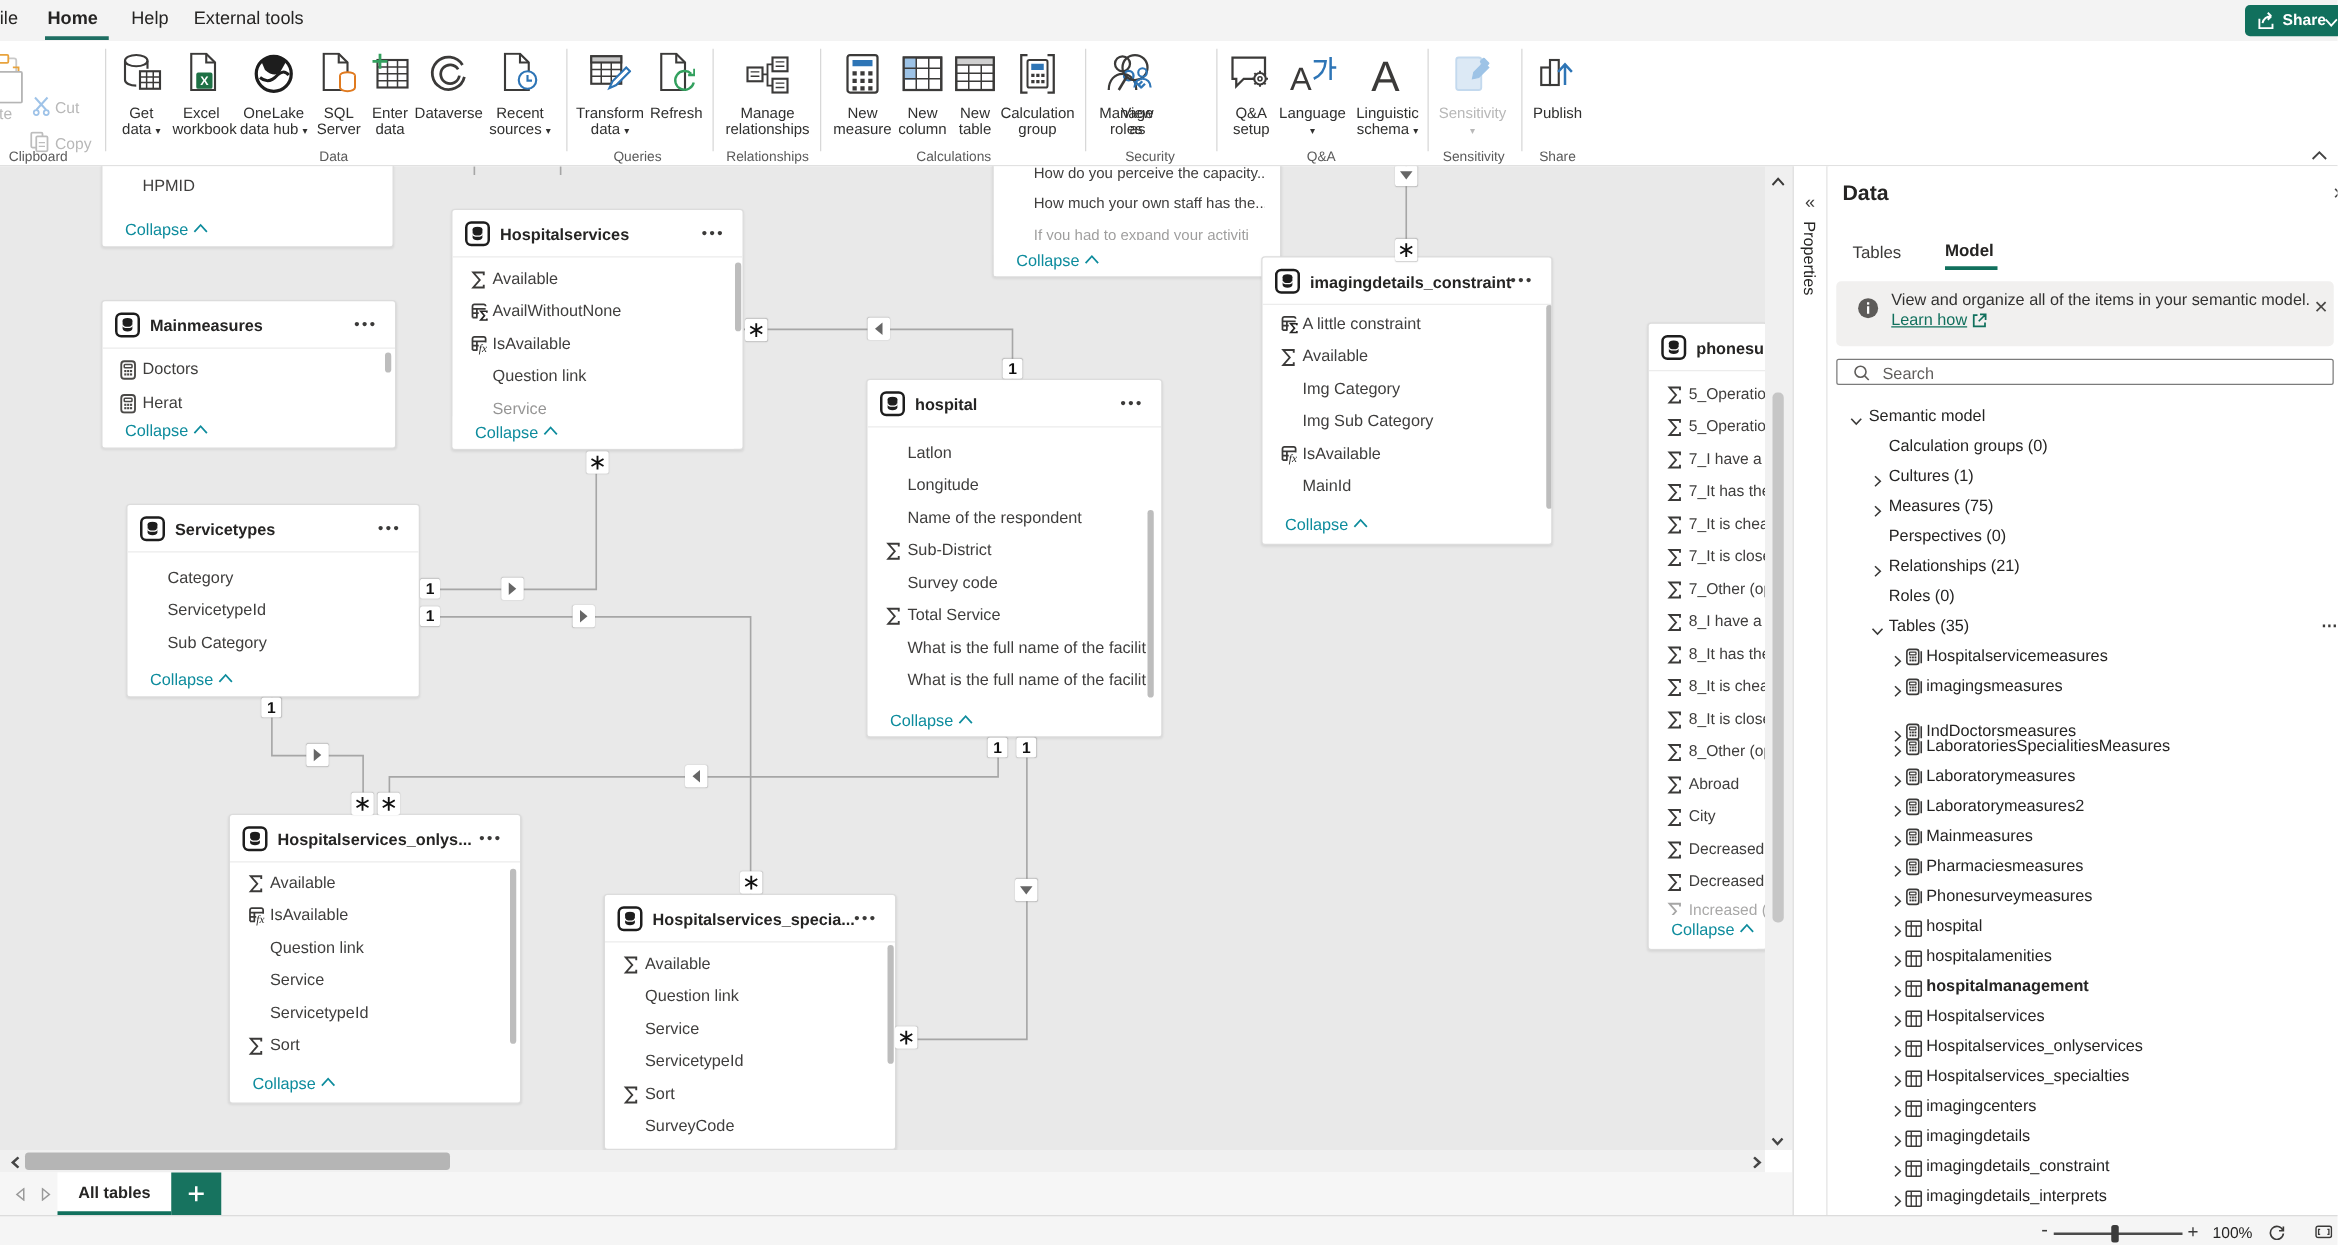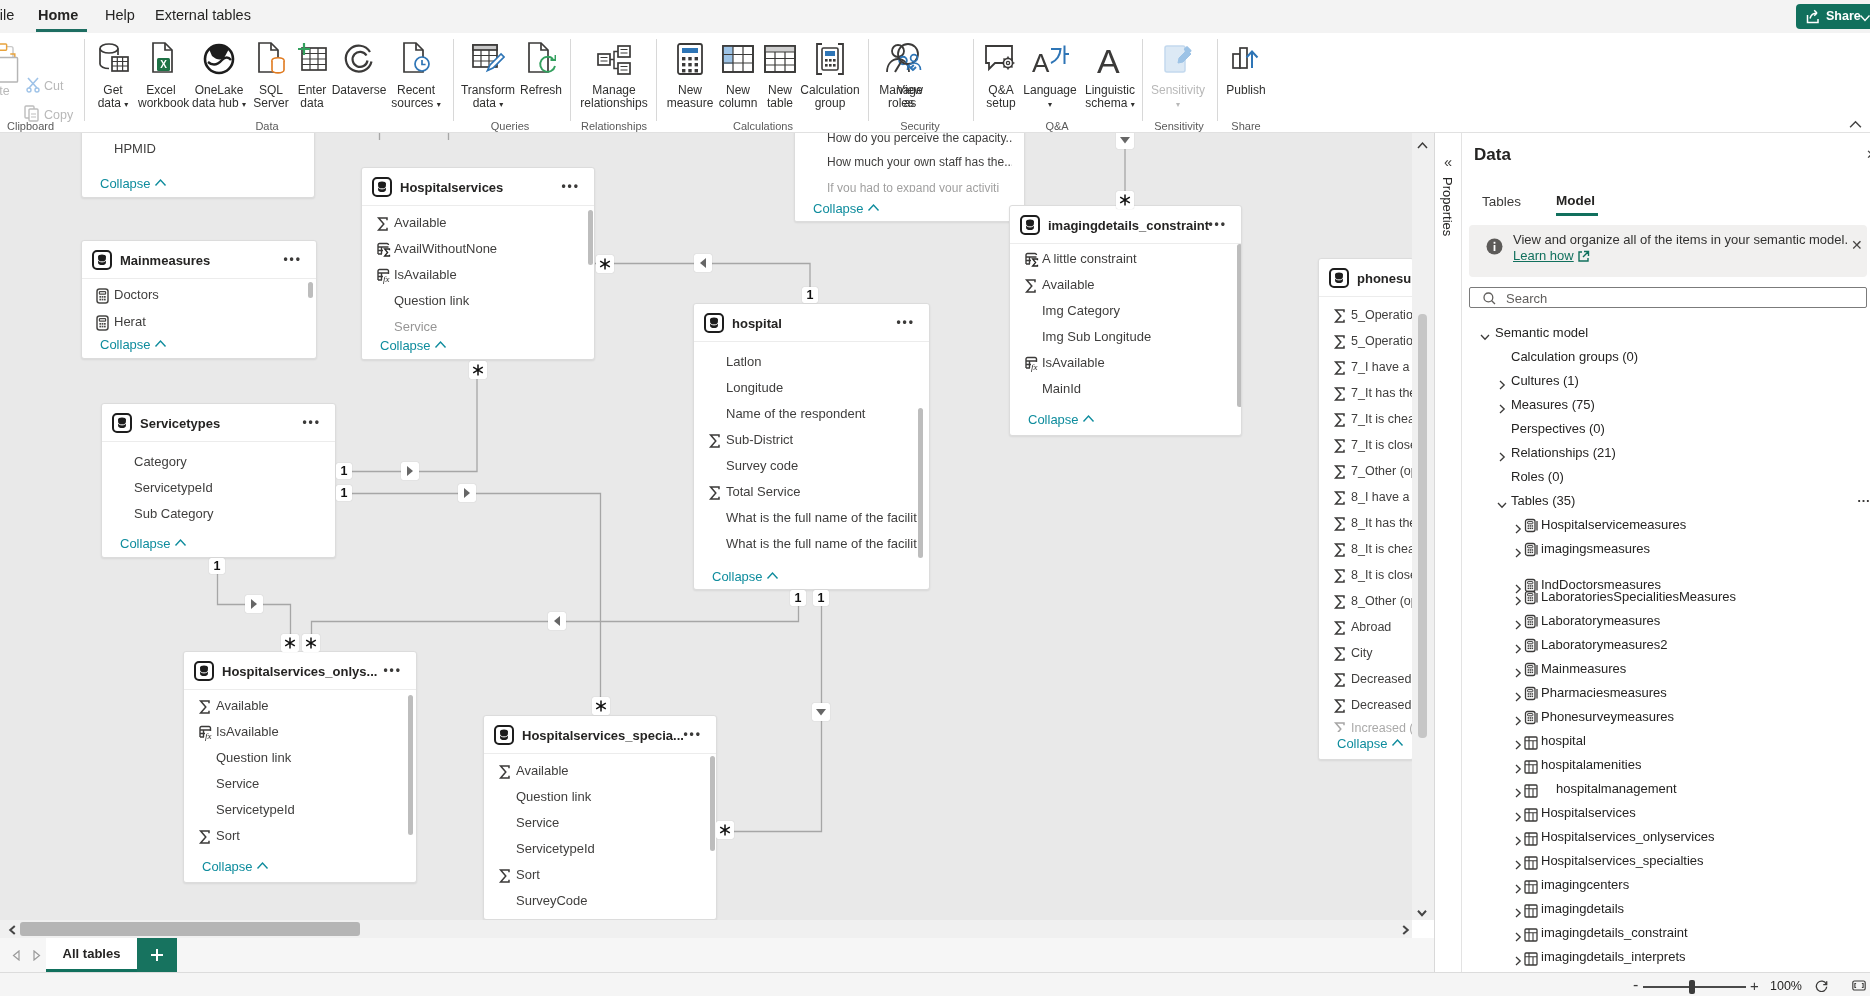--- a/index.html
+++ b/index.html
@@ -55,21 +55,21 @@
 
 #statusbar { position:absolute; left:0; top:972px; width:1870px; height:24px; background:#f5f5f5; border-top:1px solid #dcdcdc; }
 </style>
 </head>
 <body>
 <div id="topbar">
   <span class="menu" style="left:-9px;">File</span>
   <span class="menu" style="left:38px; font-weight:bold;">Home</span>
   <div id="home-underline"></div>
   <span class="menu" style="left:105px;">Help</span>
-  <span class="menu" style="left:155px;">External tables</span>
+  <span class="menu" style="left:155px;">External tools</span>
   <div id="sharebtn">
       <svg style="position:absolute;left:10px;top:5px;" width="16" height="15" viewBox="0 0 16 15">
         <path d="M1.5 6 V13.5 H12 V10" fill="none" stroke="#fff" stroke-width="1.5"></path>
         <path d="M4 9.5 C5 5.5 8 4 11 4 M11 4 L8.2 1.2 M11 4 L8.2 6.8" fill="none" stroke="#fff" stroke-width="1.5"></path>
       </svg>
       <span style="position:absolute;left:30px;top:5px;font-size:12.5px;">Share</span>
       <svg style="position:absolute;left:63px;top:10px;" width="12" height="8" viewBox="0 0 12 8">
         <path d="M1.5 1.5 L6 6.5 L10.5 1.5" fill="none" stroke="#fff" stroke-width="1.4"></path>
       </svg>
     </div>
@@ -605,21 +605,21 @@
             <path d="M11 4.2 V2 H2.6 L7.8 8 L2.6 14 H11 v-2.2" fill="none" stroke="#3b3a39" stroke-width="1.5"></path>
           </svg></span>
         <span class="rt">Available</span>
       </div>
       <div class="crow" style="top:92px;right:12px;">
         <span class="ri"></span>
         <span class="rt">Img Category</span>
       </div>
       <div class="crow" style="top:118px;right:12px;">
         <span class="ri"></span>
-        <span class="rt">Img Sub Longitude</span>
+        <span class="rt">Img Sub Category</span>
       </div>
       <div class="crow" style="top:144px;right:12px;">
         <span class="ri"><svg width="15" height="16" viewBox="0 0 15 16">
             <path d="M2 5 V3 a1.5 1.5 0 0 1 1.5 -1.5 H11 a1.5 1.5 0 0 1 1.5 1.5 V6 M2 5 v7 M2 8.5 h5 M2 5 h10.5 M5.5 5 v7 M2 12 h4" fill="none" stroke="#3b3a39" stroke-width="1.4"></path>
             <text x="7" y="13.5" font-size="9" font-style="italic" fill="#252423" font-family="Liberation Serif">fx</text>
           </svg></span>
         <span class="rt">IsAvailable</span>
       </div>
       <div class="crow" style="top:170px;right:12px;">
         <span class="ri"></span>
@@ -1182,21 +1182,21 @@
       <span style="position:absolute;left:78px;">hospitalamenities</span>
     </div>
     <div class="trow" style="top:644px;">
       <span style="position:absolute;left:49px;top:6px;"><svg width="12" height="12" viewBox="0 0 12 12">
           <path d="M4 2 L8.2 6 L4 10" fill="none" stroke="#3b3a39" stroke-width="1.3"></path>
         </svg></span>
       <span style="position:absolute;left:61px;top:5px;"><svg width="14" height="14" viewBox="0 0 14 14">
           <rect x="1" y="1" width="12" height="12" rx="1" fill="none" stroke="#3b3a39" stroke-width="1.3"></rect>
           <path d="M1 4.8 h12 M5 1 v12 M9 4.8 v8.2" stroke="#3b3a39" stroke-width="1.1"></path>
         </svg></span>
-      <span style="position:absolute;left:93px;">hospitalmanagement</span>
+      <span style="position:absolute;left:78px;font-weight:bold;">hospitalmanagement</span>
     </div>
     <div class="trow" style="top:668px;">
       <span style="position:absolute;left:49px;top:6px;"><svg width="12" height="12" viewBox="0 0 12 12">
           <path d="M4 2 L8.2 6 L4 10" fill="none" stroke="#3b3a39" stroke-width="1.3"></path>
         </svg></span>
       <span style="position:absolute;left:61px;top:5px;"><svg width="14" height="14" viewBox="0 0 14 14">
           <rect x="1" y="1" width="12" height="12" rx="1" fill="none" stroke="#3b3a39" stroke-width="1.3"></rect>
           <path d="M1 4.8 h12 M5 1 v12 M9 4.8 v8.2" stroke="#3b3a39" stroke-width="1.1"></path>
         </svg></span>
       <span style="position:absolute;left:78px;">Hospitalservices</span>

